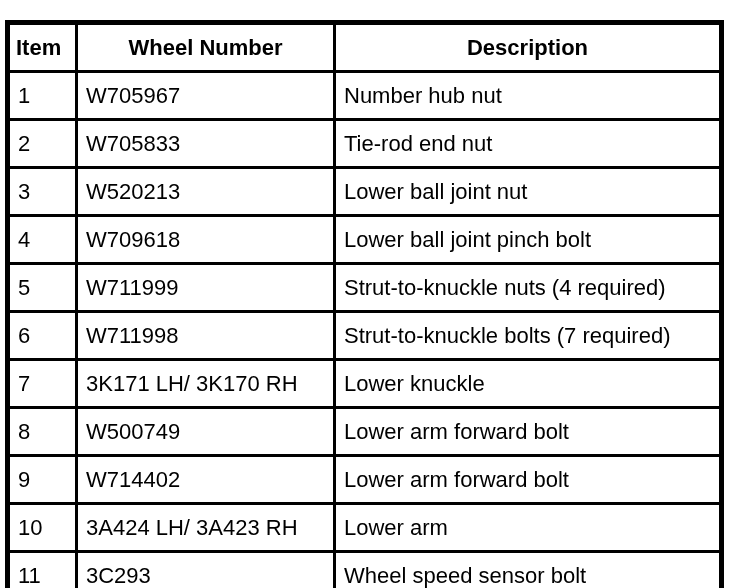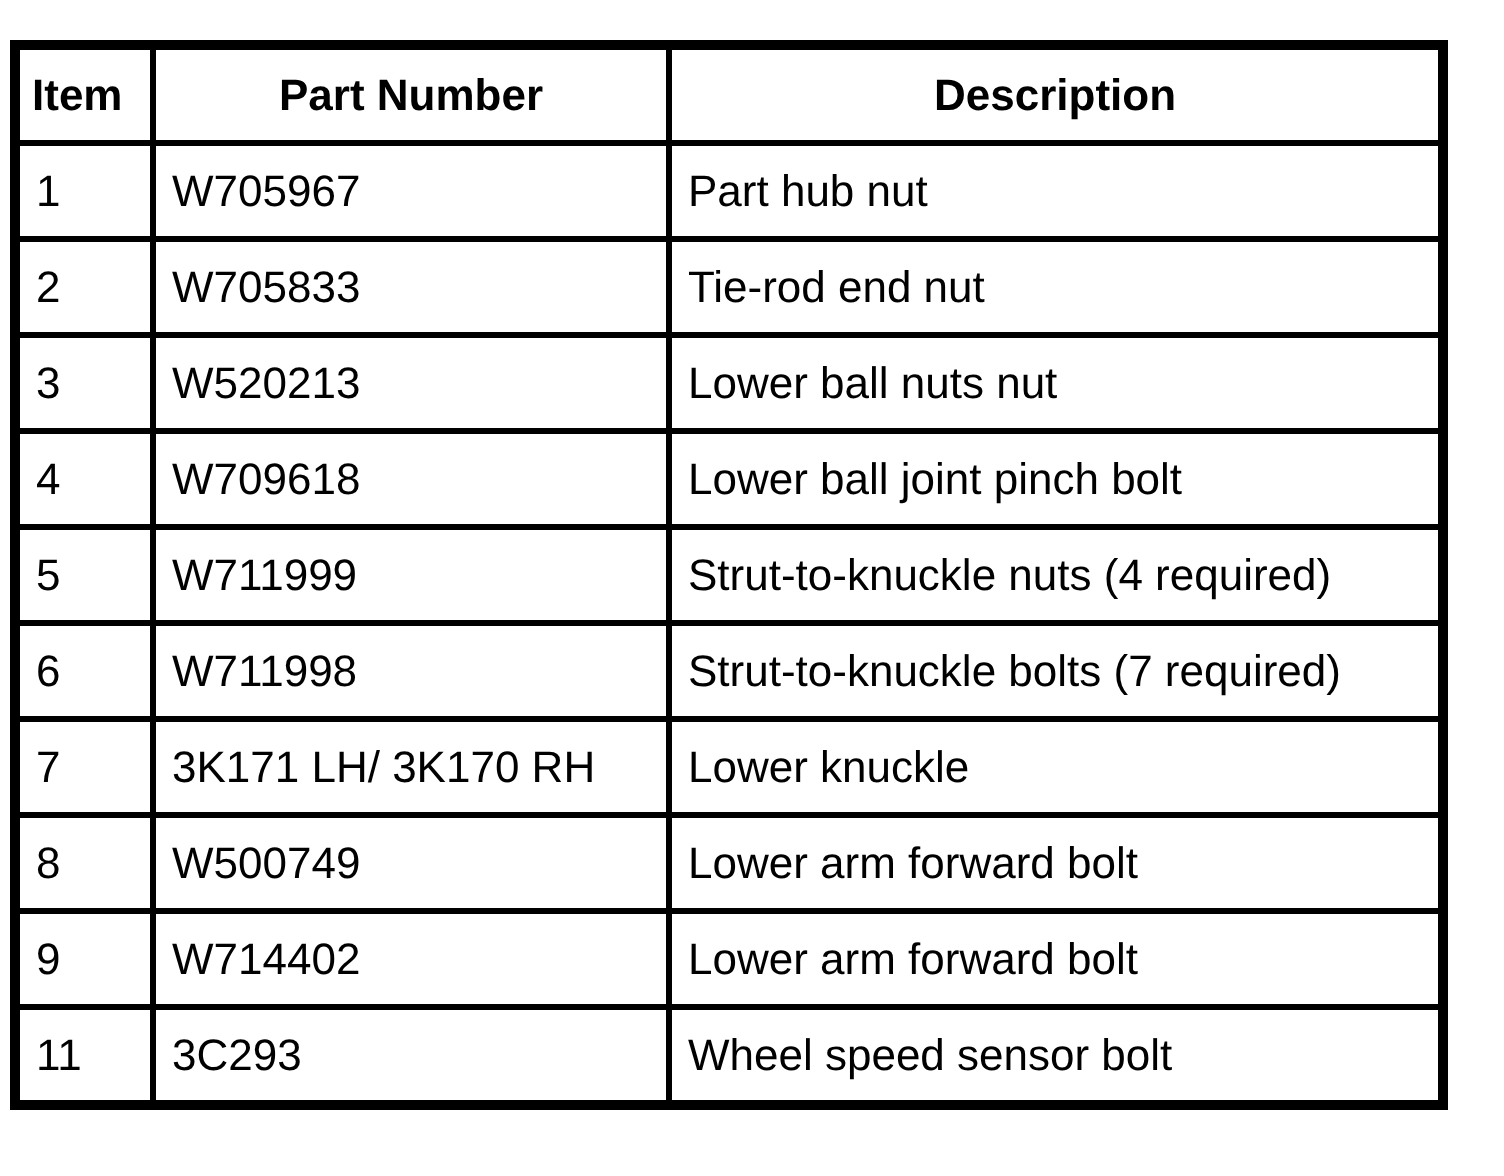--- a/index.html
+++ b/index.html
@@ -56,39 +56,39 @@
 
 <table class="parts-table">
   <colgroup>
     <col class="c-item">
     <col class="c-part">
     <col class="c-desc">
   </colgroup>
   <thead>
     <tr>
       <th class="col-item">Item</th>
-      <th>Part Number</th>
+      <th>Wheel Number</th>
       <th>Description</th>
     </tr>
   </thead>
   <tbody>
     <tr>
       <td>1</td>
       <td>W705967</td>
-      <td>Part hub nut</td>
+      <td>Number hub nut</td>
     </tr>
     <tr>
       <td>2</td>
       <td>W705833</td>
       <td>Tie-rod end nut</td>
     </tr>
     <tr>
       <td>3</td>
       <td>W520213</td>
-      <td>Lower ball nuts nut</td>
+      <td>Lower ball joint nut</td>
     </tr>
     <tr>
       <td>4</td>
       <td>W709618</td>
       <td>Lower ball joint pinch bolt</td>
     </tr>
     <tr>
       <td>5</td>
       <td>W711999</td>
       <td>Strut-to-knuckle nuts (4 required)</td>
@@ -107,18 +107,23 @@
       <td>8</td>
       <td>W500749</td>
       <td>Lower arm forward bolt</td>
     </tr>
     <tr>
       <td>9</td>
       <td>W714402</td>
       <td>Lower arm forward bolt</td>
     </tr>
     <tr>
+      <td>10</td>
+      <td>3A424 LH/ 3A423 RH</td>
+      <td>Lower arm</td>
+    </tr>
+    <tr>
       <td>11</td>
       <td>3C293</td>
       <td>Wheel speed sensor bolt</td>
     </tr>
   </tbody>
 </table>
 
 </body></html>

